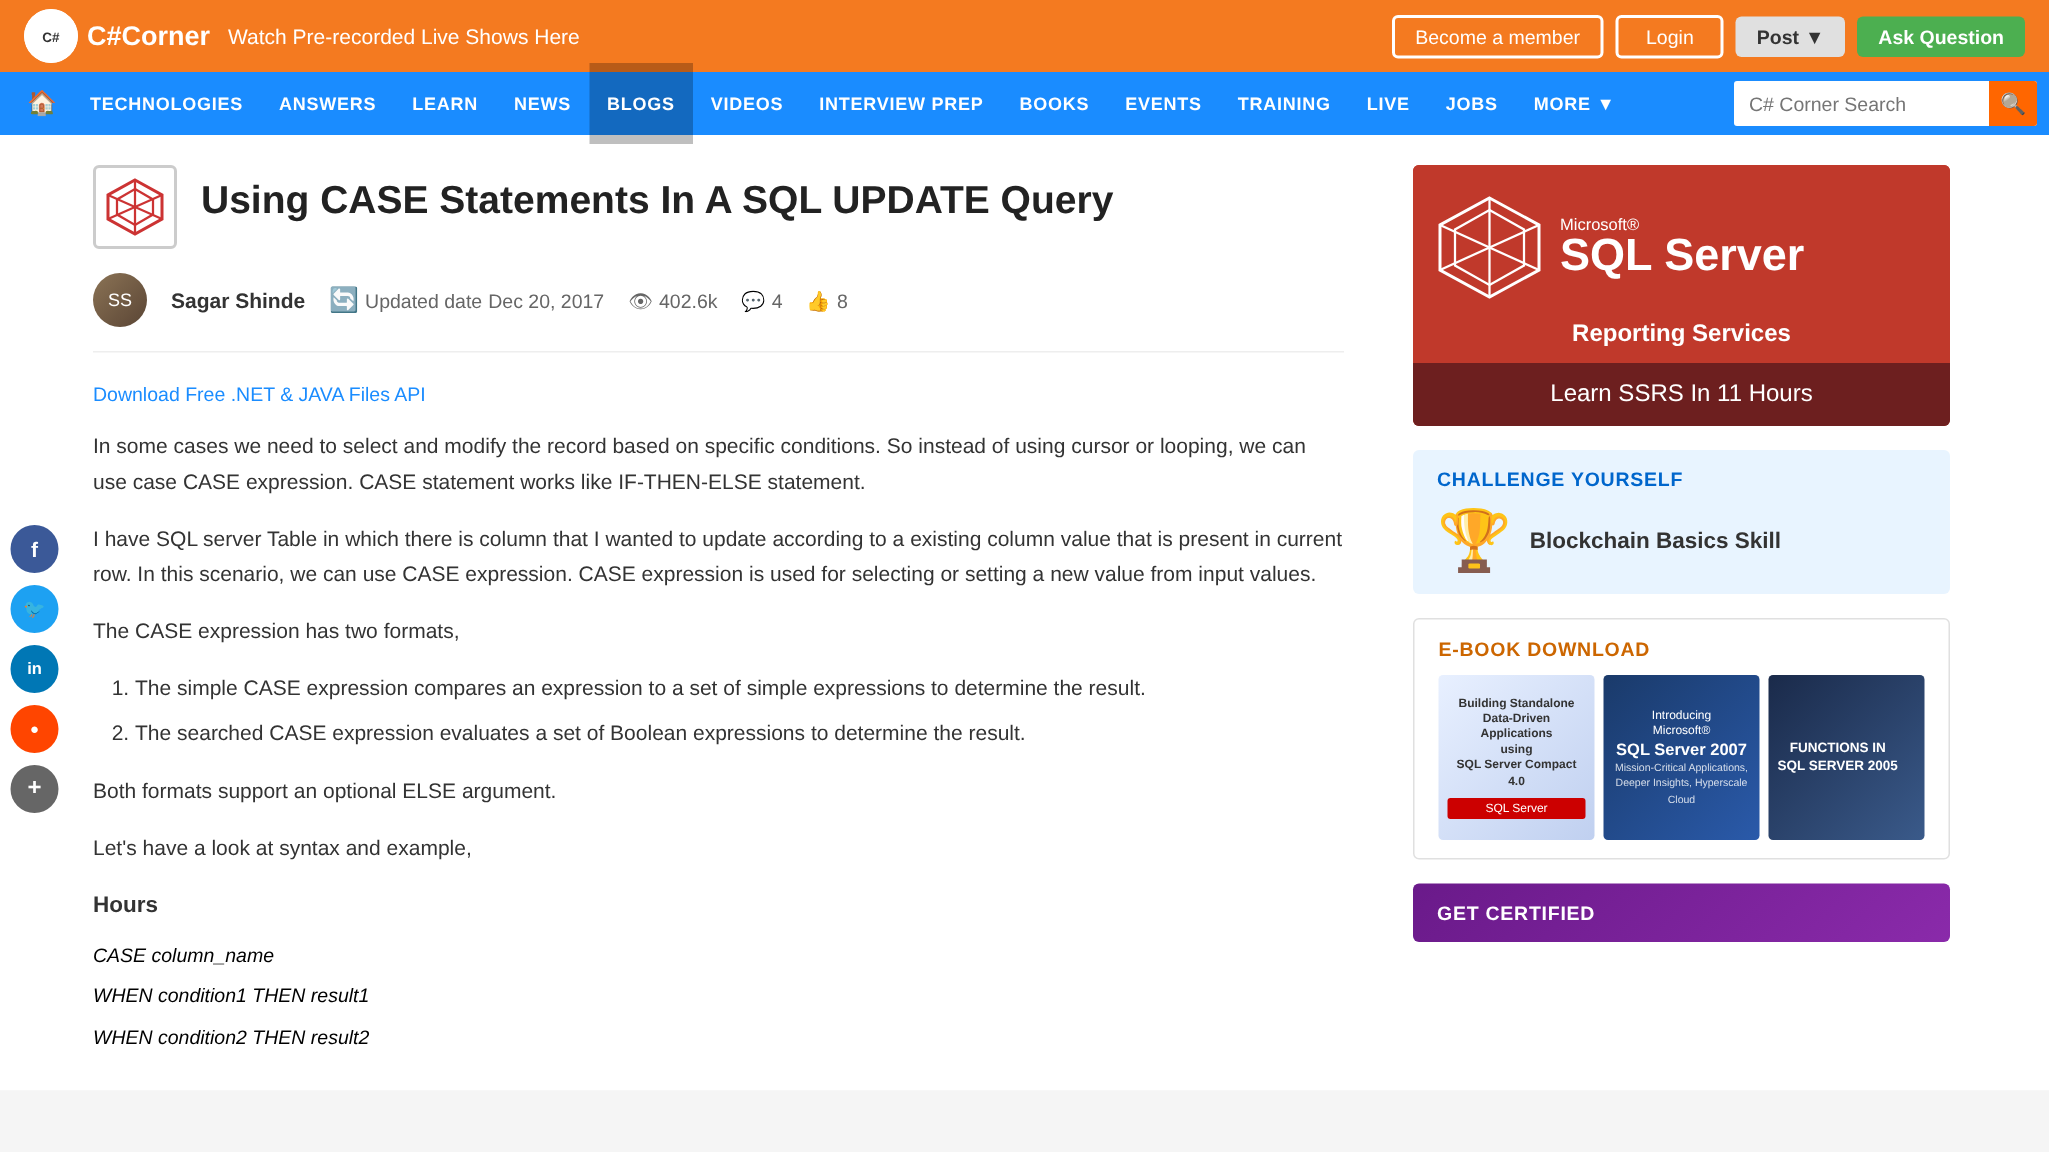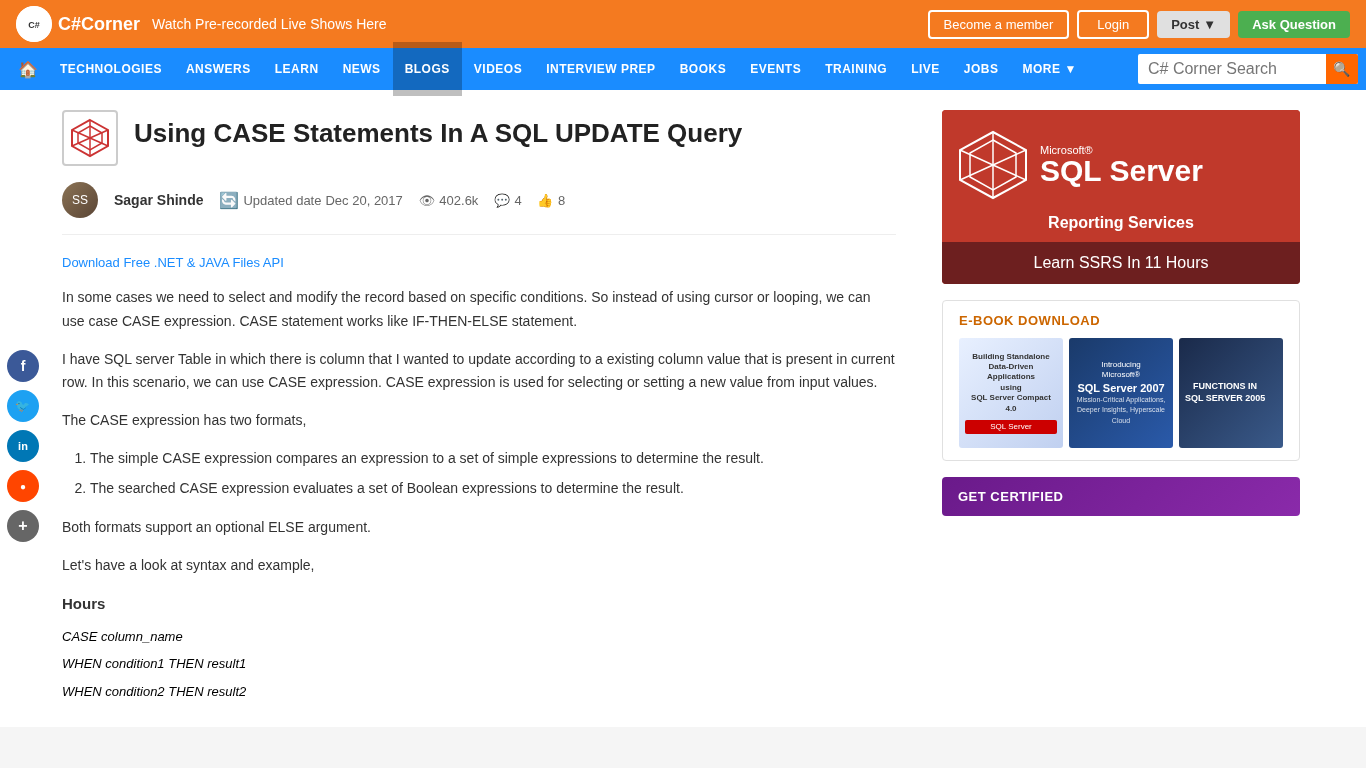--- a/index.html
+++ b/index.html
@@ -104,22 +104,22 @@
       align-items: center;
       background: #fff;
       border-radius: 2px;
       overflow: hidden;
       height: 30px;
     }
     .search-input {
       border: none;
       outline: none;
       padding: 0 10px;
-      font-size: 16px;
-      width: 188px;
+      font-size: 13px;
+      width: 170px;
       color: #999;
     }
     .search-btn {
       background: #ff6600;
       border: none;
       color: #fff;
       width: 32px; height: 30px;
       cursor: pointer;
       display: flex; align-items: center; justify-content: center;
       font-size: 14px;
@@ -456,20 +456,27 @@
         </div>
       </div>
       <div style="text-align:center;padding:4px 16px 10px;background:#c0392b;">
         <span style="color:#fff;font-size:16px;font-weight:bold;">Reporting Services</span>
       </div>
       <div class="sql-ad-bottom">
         <span class="sql-ad-bottom-text">Learn SSRS In 11 Hours</span>
       </div>
     </div>
 
+    <div class="challenge-section">
+      <div class="challenge-title">CHALLENGE YOURSELF</div>
+      <div class="challenge-content">
+        <div class="trophy-icon">🏆</div>
+        <div class="challenge-skill">Blockchain Basics Skill</div>
+      </div>
+    </div>
 
     <div class="ebook-section">
       <div class="ebook-title">E-BOOK DOWNLOAD</div>
       <div class="ebook-books">
 
         <div class="ebook-book book1">
           <div class="book-inner">
             <div style="font-weight:bold;font-size:8px;margin-bottom:4px;">Building Standalone<br>Data-Driven Applications<br>using<br>SQL Server Compact 4.0</div>
             <div style="margin-top:6px;background:#cc0000;color:#fff;font-size:8px;padding:2px 4px;border-radius:2px;">SQL Server</div>
           </div>

